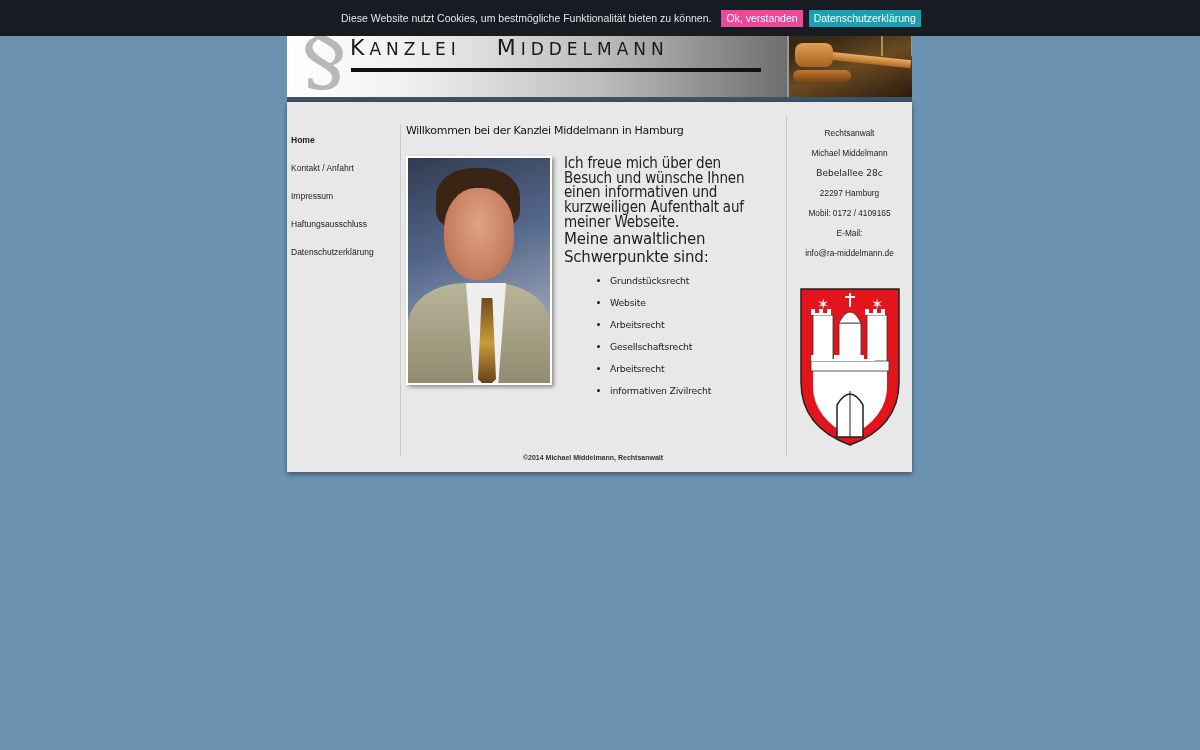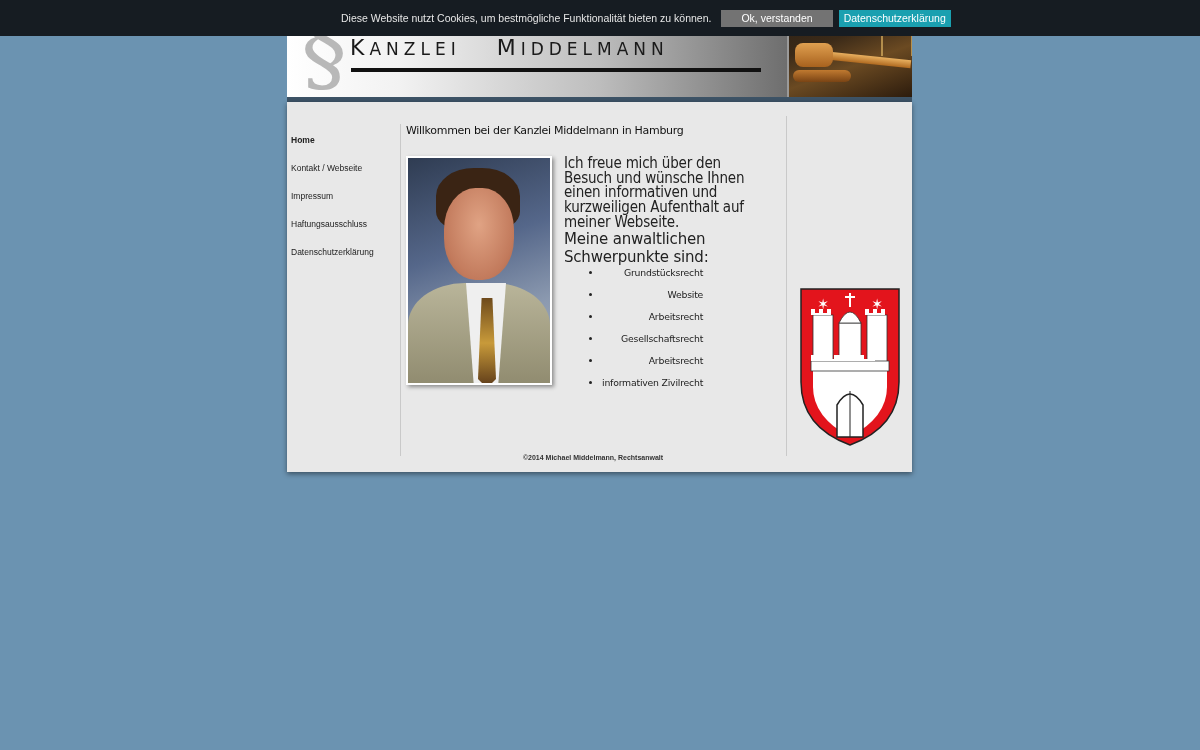--- a/index.html
+++ b/index.html
@@ -13,21 +13,21 @@
     position:absolute; left:0; top:0; width:1200px; height:36px;
     background:#161c22; z-index:10;
   }
   .cookie-inner {
     position:absolute; left:341px; top:9px; height:18px;
     display:flex; align-items:center; gap:6px;
     font-size:10.5px; color:#e6e6e6;
   }
   .cookie-inner .msg { margin-right:4px; }
   .btn-ok {
-    background:#737373; color:#fff; padding:3px 20px; font-size:10.5px;
+    background:#ec4899; color:#fff; padding:3px 5px; font-size:10.5px;
     cursor:pointer; line-height:11px;
   }
   .btn-privacy {
     background:#1aa0b0; color:#fff; padding:3px 5px; font-size:10.5px;
     cursor:pointer; line-height:11px;
   }
 
   .header {
     position:absolute; left:287px; top:8px; width:625px; height:90px;
     background:linear-gradient(90deg, #ffffff 0%, #f2f2f2 18%, #bdbdbd 50%, #6e6e6e 80%, #404040 100%);
@@ -130,23 +130,23 @@
     position:absolute; left:158px; top:32px; width:205px;
     font-family:"DejaVu Sans Condensed","DejaVu Sans", sans-serif;
     font-size:15px; line-height:14.7px; color:#222; letter-spacing:-0.2px;
   }
   .focus-intro {
     position:absolute; left:158px; top:106px; width:205px;
     font-size:15px; color:#222; letter-spacing:-0.2px;
     font-family:"DejaVu Sans", sans-serif;
   }
   .focus-list {
-    position:absolute; left:158px; top:130px; margin:8px; padding-left:30px;
+    position:absolute; left:158px; top:130px; margin:16px; padding-left:30px;
     font-size:9.3px; color:#222; letter-spacing:-0.2px;
-    font-family:"DejaVu Sans", sans-serif; list-style:disc;text-align:right;
+    font-family:"DejaVu Sans", sans-serif; list-style:disc;
   }
   .focus-list li { height:22px; line-height:22px; }
 
   .contact { position:absolute; left:500px; top:24px; width:125px; text-align:center; }
   .contact div { font-size:8.3px; color:#222; height:20px; line-height:14px; }
   .contact .street { font-family:"DejaVu Sans", sans-serif; font-size:9px; }
   .coat { position:absolute; left:512px; top:185px; width:102px; height:160px; }
 
   .footer {
     position:absolute; left:0; top:352px; width:612px; text-align:center;
@@ -175,21 +175,21 @@
     <div class="base"></div>
     <div class="handle"></div>
     <div class="head"></div>
   </div>
 </div>
 <div class="header-band"></div>
 
 <div class="page">
   <nav class="sidebar">
     <div class="item active">Home</div>
-    <div class="item">Kontakt / Webseite</div>
+    <div class="item">Kontakt / Anfahrt</div>
     <div class="item">Impressum</div>
     <div class="item">Haftungsausschluss</div>
     <div class="item">Datenschutzerklärung</div>
   </nav>
   <div class="divider-l"></div>
 
   <div class="main">
     <h1>Willkommen bei der Kanzlei Middelmann in Hamburg</h1>
     <div class="portrait">
       <div class="jacket"></div>
@@ -205,20 +205,29 @@
       <li>Website</li>
       <li>Arbeitsrecht</li>
       <li>Gesellschaftsrecht</li>
       <li>Arbeitsrecht</li>
       <li>informativen Zivilrecht</li>
     </ul>
   </div>
 
   <div class="divider-r"></div>
 
+  <div class="contact">
+    <div>Rechtsanwalt</div>
+    <div>Michael Middelmann</div>
+    <div class="street">Bebelallee 28c</div>
+    <div>22297 Hamburg</div>
+    <div>Mobil: 0172 / 4109165</div>
+    <div>E-Mail:</div>
+    <div>info@ra-middelmann.de</div>
+  </div>
 
   <svg class="coat" viewBox="0 0 102 160">
     <path d="M2 2 H100 V95 Q100 140 51 158 Q2 140 2 95 Z" fill="#e3141c" stroke="#222" stroke-width="1.5"></path>
     <path d="M14 80 H88 V100 Q88 130 51 150 Q14 130 14 100 Z" fill="#fff"></path>
 
     <rect x="14" y="28" width="20" height="52" fill="#fff" stroke="#333" stroke-width=".8"></rect>
     <rect x="68" y="28" width="20" height="52" fill="#fff" stroke="#333" stroke-width=".8"></rect>
     <rect x="40" y="36" width="22" height="44" fill="#fff" stroke="#333" stroke-width=".8"></rect>
     <path d="M40 36 Q51 14 62 36 Z" fill="#fff" stroke="#333" stroke-width=".8"></path>
     <line x1="51" y1="6" x2="51" y2="20" stroke="#fff" stroke-width="2"></line>

